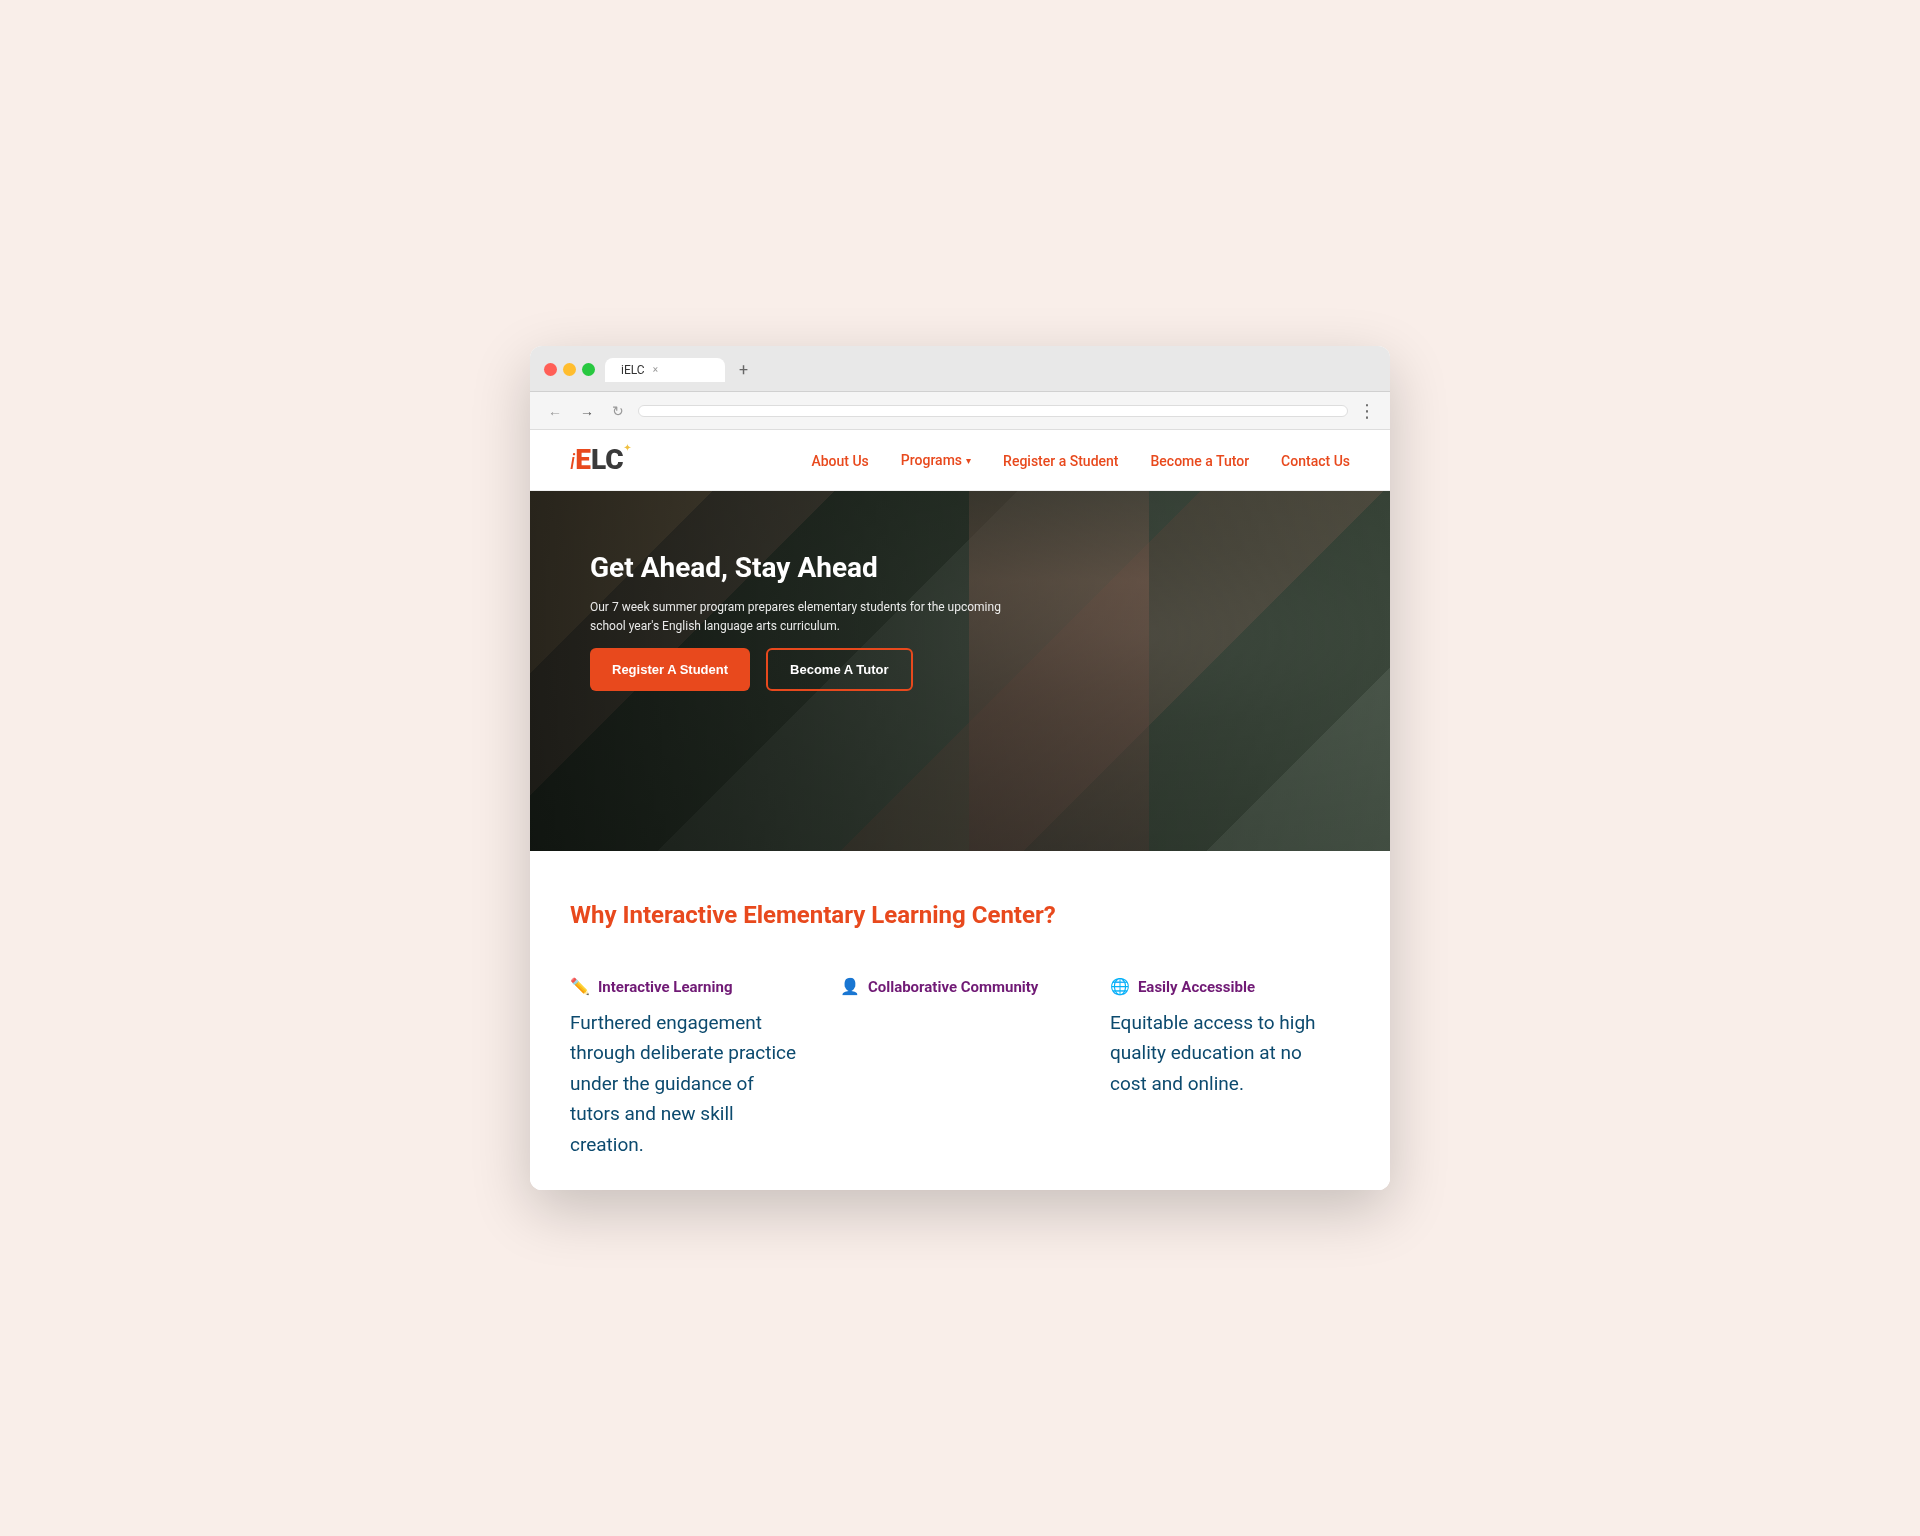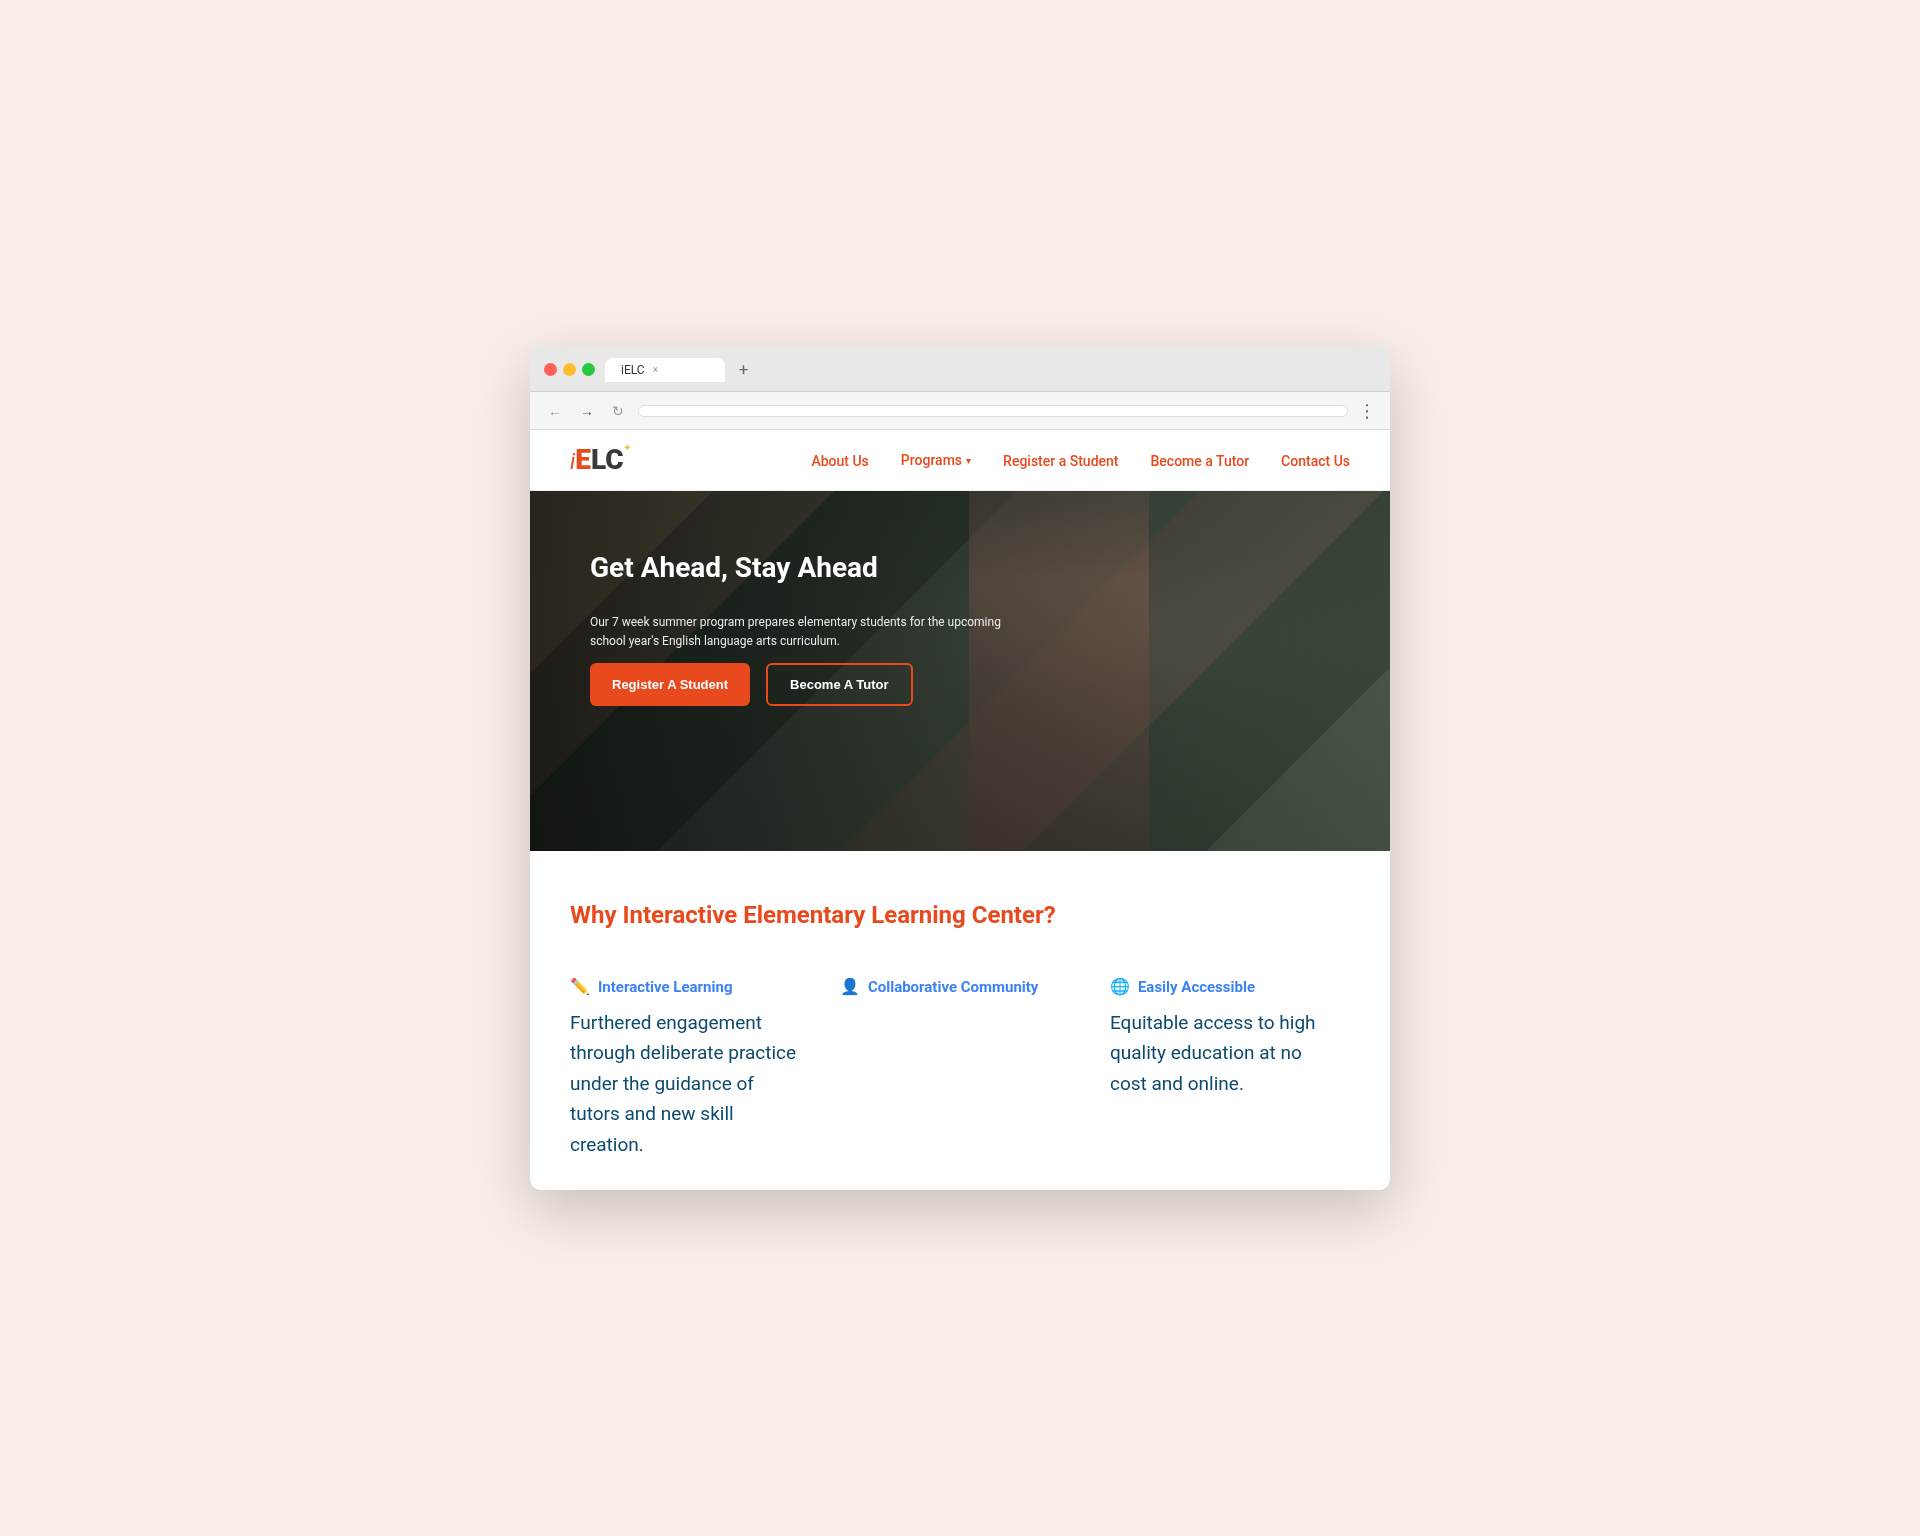--- a/index.html
+++ b/index.html
@@ -198,21 +198,21 @@
       position: relative;
       z-index: 2;
       padding: 60px 60px 40px;
       color: #fff;
       max-width: 550px;
     }
 
     .hero-title {
       font-size: 28px;
       font-weight: 700;
-      margin-bottom: 29px;
+      margin-bottom: 14px;
       color: #fff;
     }
 
     .hero-subtitle {
       font-size: 12px;
       line-height: 1.6;
       color: rgba(255,255,255,0.9);
       margin-bottom: 12px;
       max-width: 420px;
     }
@@ -275,21 +275,21 @@
     }
 
     .feature-icon {
       font-size: 16px;
       color: #e8491d;
     }
 
     .feature-title {
       font-size: 15px;
       font-weight: 700;
-      color: #3b82f6;
+      color: #701a75;
     }
 
     .feature-desc {
       font-size: 19px;
       color: #0c4a6e;
       line-height: 1.6;
     }
 
     
     .logo-container {

